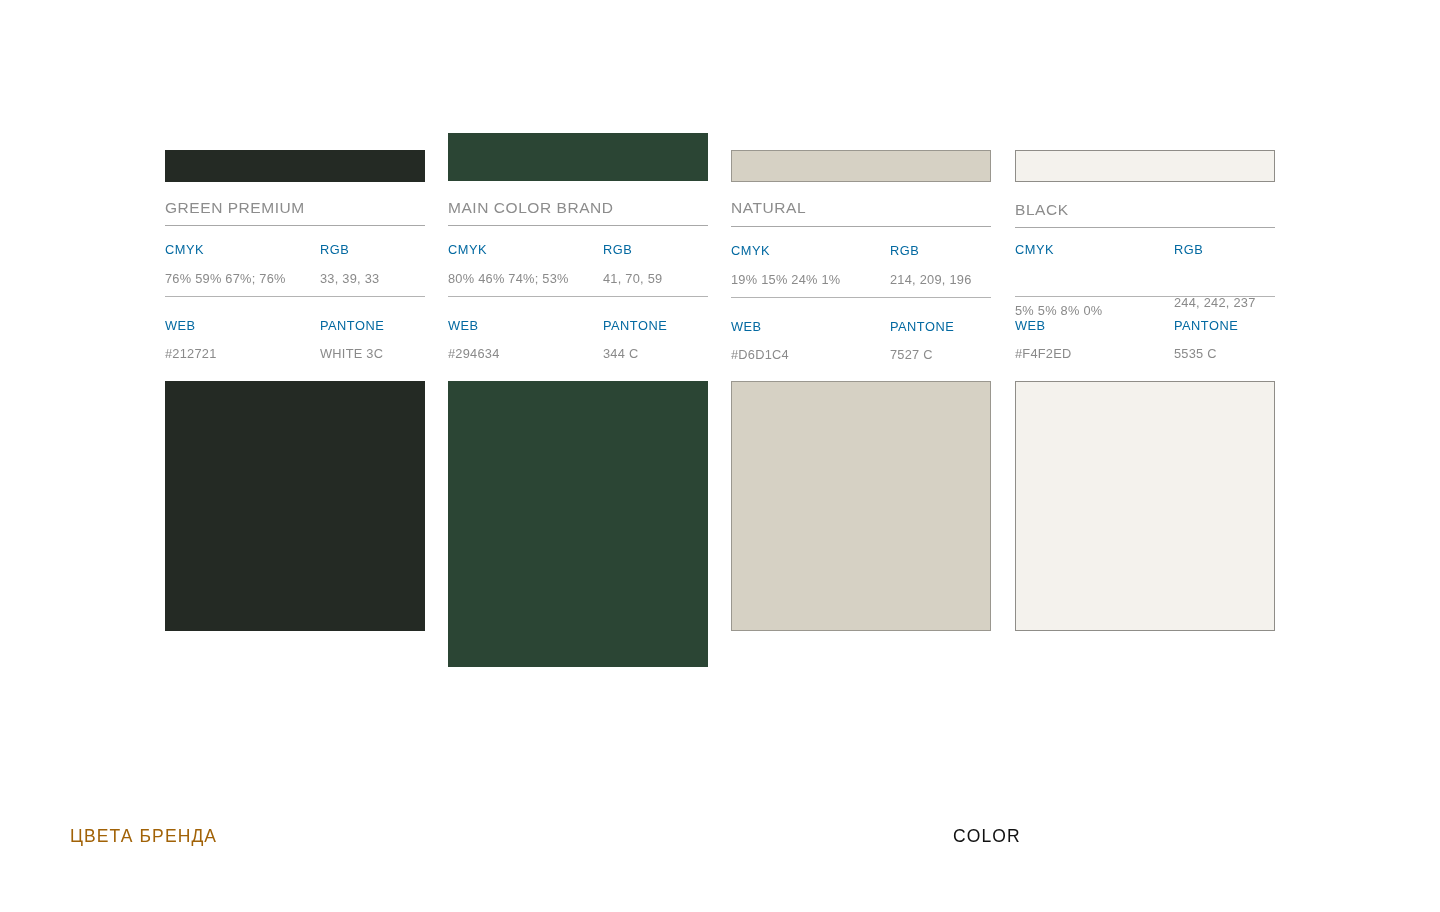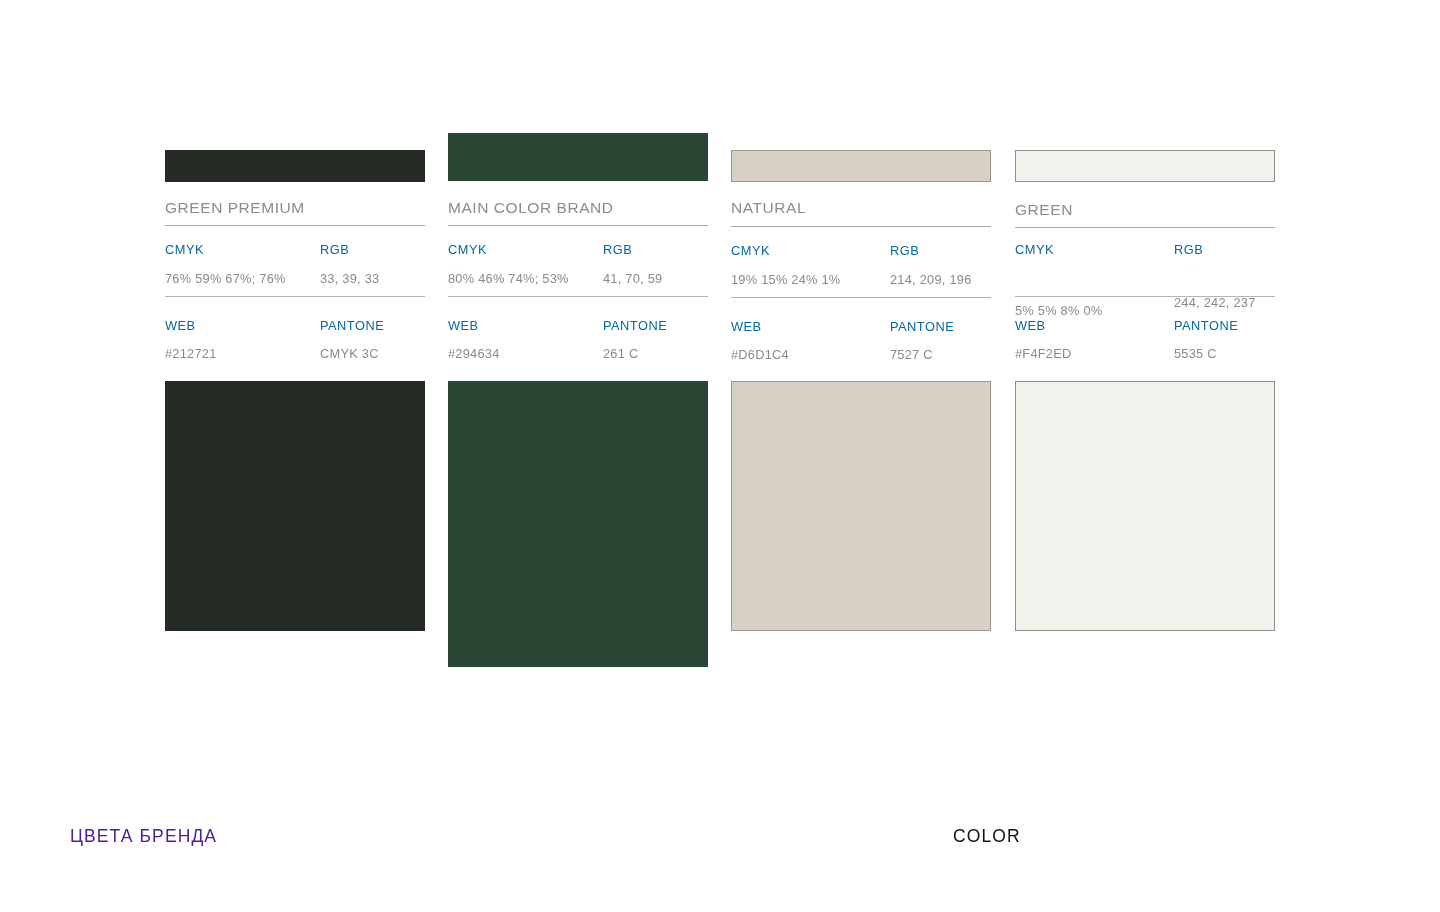--- a/index.html
+++ b/index.html
@@ -85,21 +85,21 @@
     box-sizing: border-box;
   }
 
   
   .footer-left {
     position: absolute;
     left: 70px;
     top: 826px;
     font-size: 17.5px;
     letter-spacing: 1.1px;
-    color: #4c1d95;
+    color: #a16207;
     white-space: nowrap;
   }
 
   .footer-right {
     position: absolute;
     left: 953px;
     top: 826px;
     font-size: 17.5px;
     letter-spacing: 1.1px;
     color: #111111;
@@ -120,42 +120,42 @@
     <div class="field-label" style="left:0; top:242px;">CMYK</div>
     <div class="field-label" style="left:155px; top:242px;">RGB</div>
     <div class="field-value" style="left:0; top:271px;">76%  59%  67%; 76%</div>
     <div class="field-value" style="left:155px; top:271px;">33, 39, 33</div>
 
     <div class="rule light" style="top:296px;"></div>
 
     <div class="field-label" style="left:0; top:318px;">WEB</div>
     <div class="field-label" style="left:155px; top:318px;">PANTONE</div>
     <div class="field-value" style="left:0; top:346px;">#212721</div>
-    <div class="field-value" style="left:155px; top:346px;">CMYK 3C</div>
+    <div class="field-value" style="left:155px; top:346px;">WHITE 3C</div>
 
     <div class="big-swatch" style="top:381px; height:250px; background:#242A24;"></div>
   </div>
 
   <div class="col" style="left:448px; top:0;">
     <div class="top-bar" style="top:133px; height:48px; background:#2B4534;"></div>
 
     <div class="swatch-name" style="top:199px;">MAIN COLOR BRAND</div>
     <div class="rule" style="top:225px;"></div>
 
     <div class="field-label" style="left:0; top:242px;">CMYK</div>
     <div class="field-label" style="left:155px; top:242px;">RGB</div>
     <div class="field-value" style="left:0; top:271px;">80%  46%  74%; 53%</div>
     <div class="field-value" style="left:155px; top:271px;">41, 70, 59</div>
 
     <div class="rule light" style="top:296px;"></div>
 
     <div class="field-label" style="left:0; top:318px;">WEB</div>
     <div class="field-label" style="left:155px; top:318px;">PANTONE</div>
     <div class="field-value" style="left:0; top:346px;">#294634</div>
-    <div class="field-value" style="left:155px; top:346px;">261 C</div>
+    <div class="field-value" style="left:155px; top:346px;">344 C</div>
 
     <div class="big-swatch" style="top:381px; height:286px; background:#2B4534;"></div>
   </div>
 
   <div class="col" style="left:731px; top:0;">
     <div class="top-bar" style="top:150px; height:32px; background:#D6D1C4; border:1px solid #9a978f;"></div>
 
     <div class="swatch-name" style="top:199px;">NATURAL</div>
     <div class="rule" style="top:226px;"></div>
 
@@ -170,21 +170,21 @@
     <div class="field-label" style="left:159px; top:319px;">PANTONE</div>
     <div class="field-value" style="left:0; top:347px;">#D6D1C4</div>
     <div class="field-value" style="left:159px; top:347px;">7527 C</div>
 
     <div class="big-swatch" style="top:381px; height:250px; background:#D6D1C4; border:1px solid #9a978f;"></div>
   </div>
 
   <div class="col" style="left:1015px; top:0;">
     <div class="top-bar" style="top:150px; height:32px; background:#F4F2ED; border:1px solid #8f8d88;"></div>
 
-    <div class="swatch-name" style="top:201px;">GREEN</div>
+    <div class="swatch-name" style="top:201px;">BLACK</div>
     <div class="rule" style="top:227px;"></div>
 
     <div class="field-label" style="left:0; top:242px;">CMYK</div>
     <div class="field-label" style="left:159px; top:242px;">RGB</div>
     <div class="field-value" style="left:0; top:271px;margin-top:32px;">5% 5% 8% 0%</div>
     <div class="field-value" style="left:159px; top:271px;margin-top:24px;">244, 242, 237</div>
 
     <div class="rule light" style="top:296px;"></div>
 
     <div class="field-label" style="left:0; top:318px;">WEB</div>

